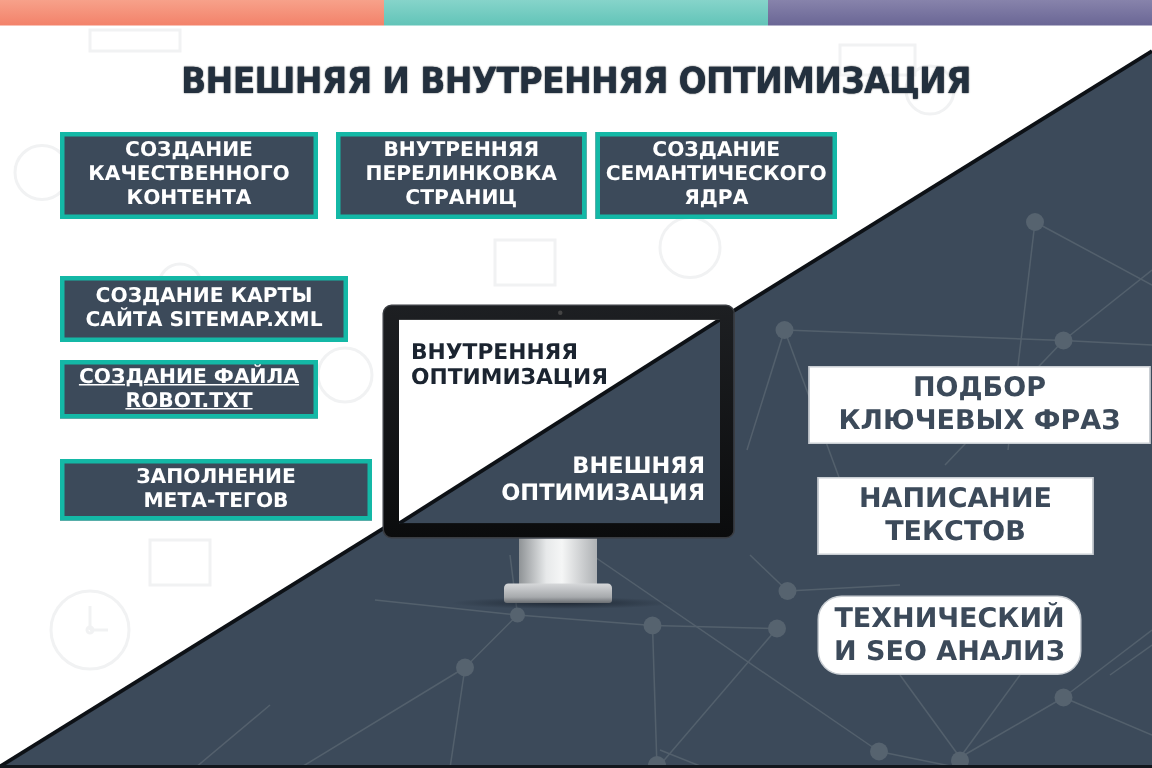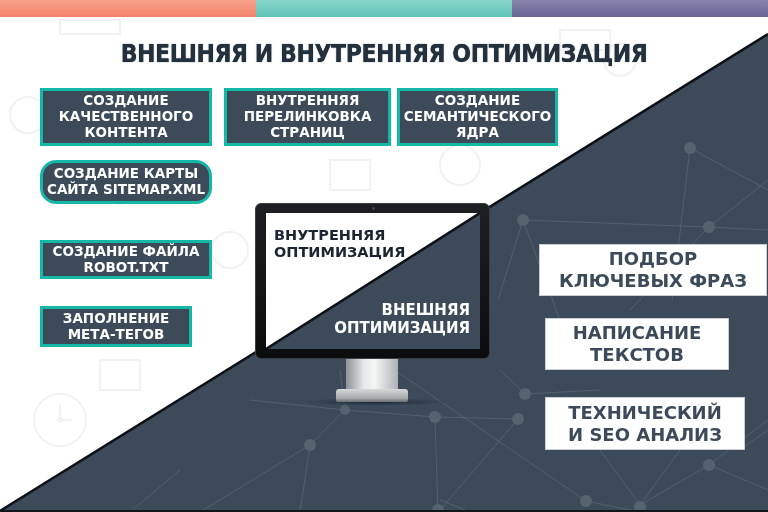--- a/index.html
+++ b/index.html
@@ -161,29 +161,29 @@
 <div class="box dark" style="left:224px; top:88px; width:167px; height:58px;">
   <span>ВНУТРЕННЯЯ
 ПЕРЕЛИНКОВКА
 СТРАНИЦ</span>
 </div>
 <div class="box dark" style="left:397px; top:88px; width:161px; height:58px;">
   <span>СОЗДАНИЕ
 СЕМАНТИЧЕСКОГО
 ЯДРА</span>
 </div>
-<div class="box dark" style="left:40px; top:160px; width:172px; height:44px;border-radius:16px;">
+<div class="box dark" style="left:40px; top:184px; width:192px; height:44px;">
   <span>СОЗДАНИЕ КАРТЫ
 САЙТА SITEMAP.XML</span>
 </div>
-<div class="box dark" style="left:40px; top:240px; width:172px; height:39px;">
+<div class="box dark" style="left:40px; top:240px; width:172px; height:39px;text-decoration:underline;">
   <span>СОЗДАНИЕ ФАЙЛА
 ROBOT.TXT</span>
 </div>
-<div class="box dark" style="left:40px; top:306px; width:152px; height:41px;">
+<div class="box dark" style="left:40px; top:306px; width:208px; height:41px;">
   <span>ЗАПОЛНЕНИЕ
 МЕТА-ТЕГОВ</span>
 </div>
 
 <div class="stand-shadow"></div>
 <div class="stand"></div>
 <div class="stand-base"></div>
 <div class="monitor">
   <div class="cam"></div>
   <div class="screen">
@@ -200,16 +200,16 @@
 </div>
 
 <div class="box light" style="left:539px; top:244px; width:228px; height:52px;">
   <span>ПОДБОР
 КЛЮЧЕВЫХ ФРАЗ</span>
 </div>
 <div class="box light" style="left:545px; top:318px; width:184px; height:52px;">
   <span>НАПИСАНИЕ
 ТЕКСТОВ</span>
 </div>
-<div class="box light" style="left:545px; top:397px; width:200px; height:53px;">
+<div class="box light" style="left:545px; top:397px; width:176px; height:53px;border-radius:16px;">
   <span>ТЕХНИЧЕСКИЙ
 И SEO АНАЛИЗ</span>
 </div>
 
 </body></html>

